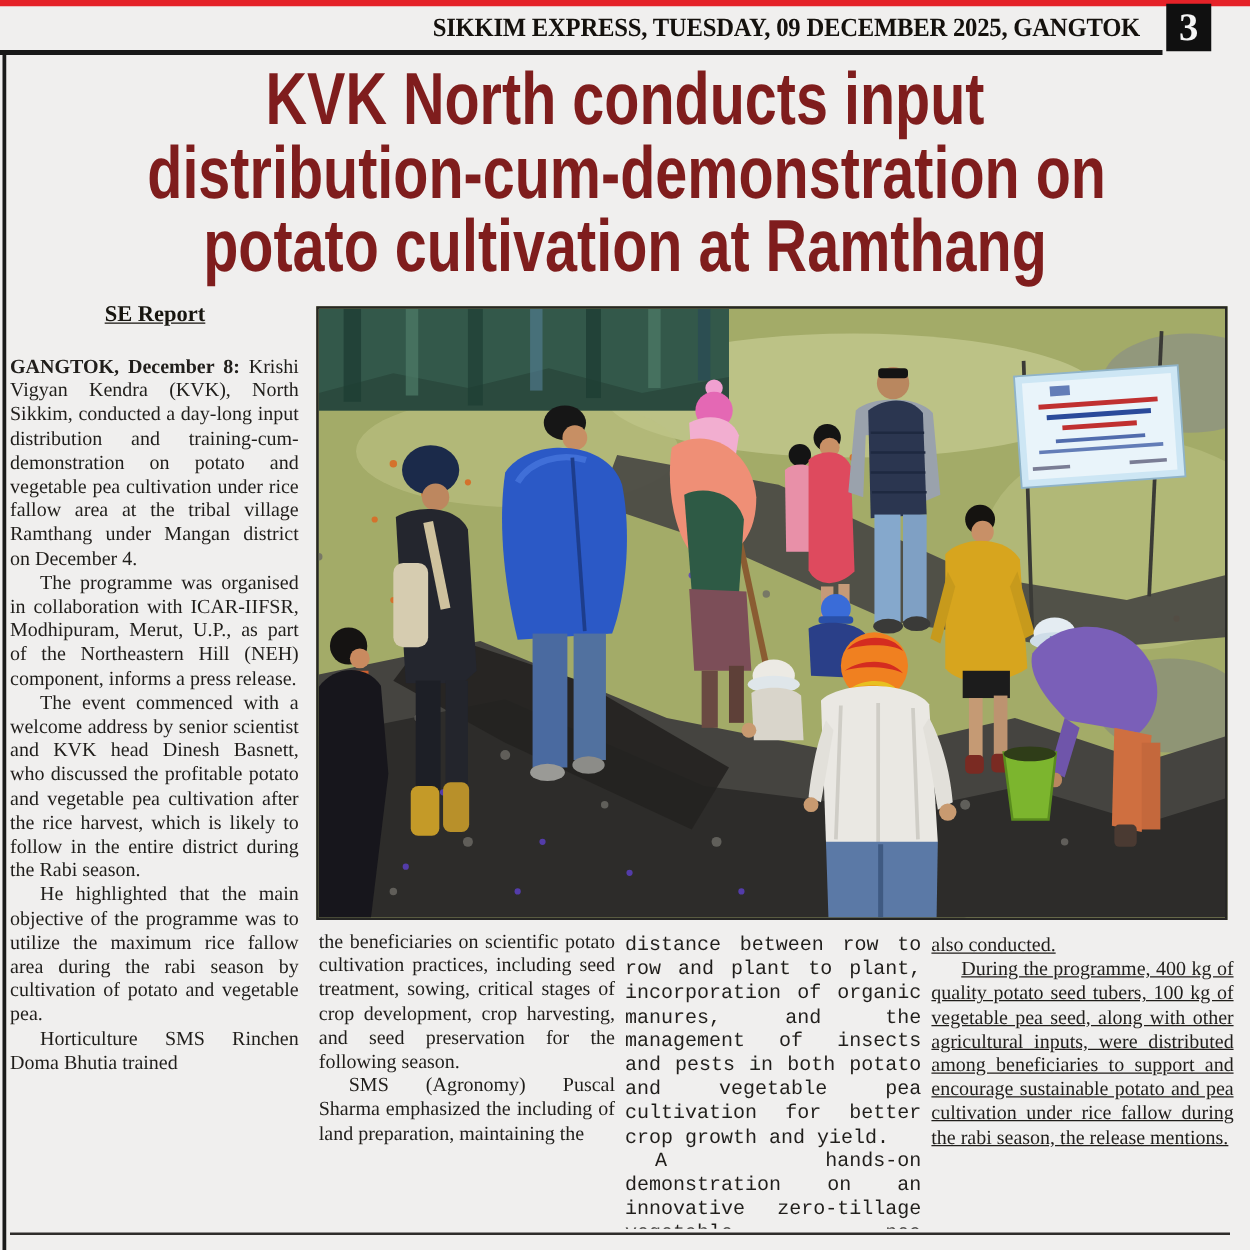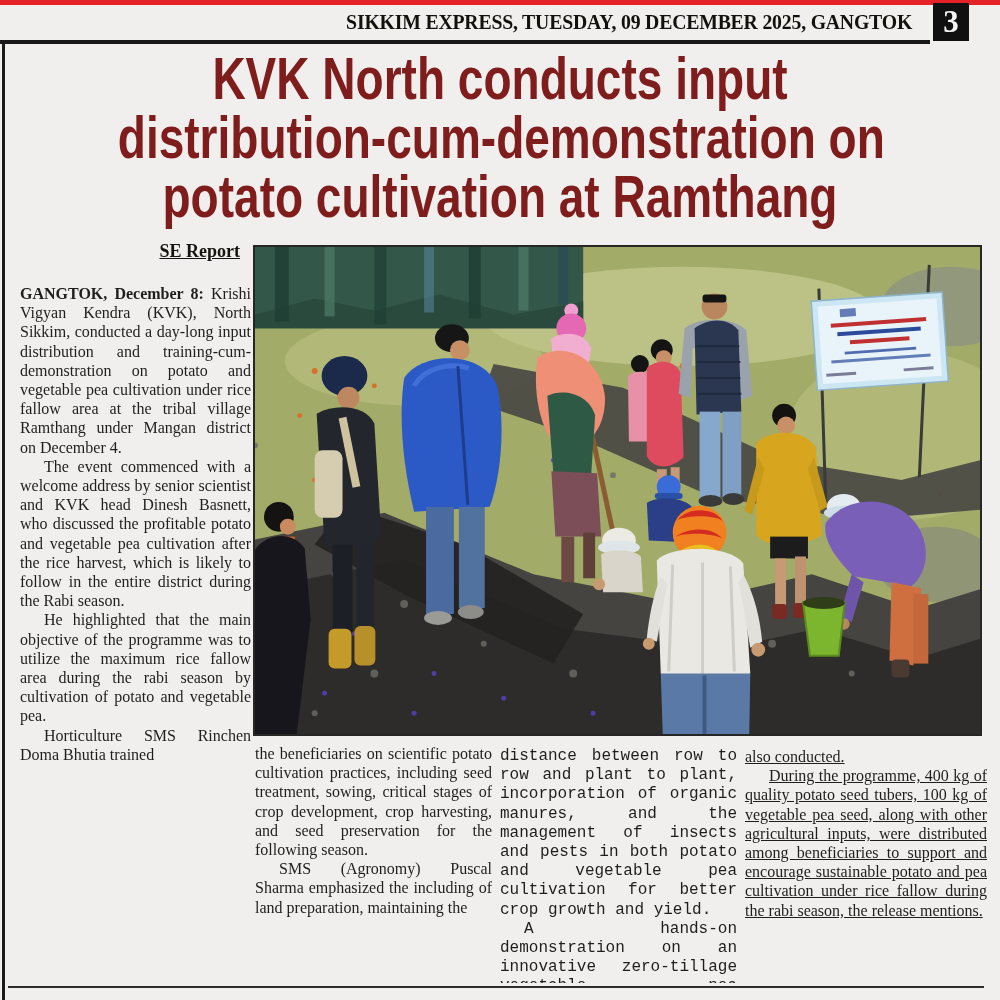--- a/index.html
+++ b/index.html
@@ -6,23 +6,23 @@
   body{width:1000px;height:1000px;background:#f0efee;font-family:"Liberation Serif",serif;}
   .page{position:relative;width:1000px;height:1000px;background:#f0efee;overflow:hidden;color:#1c1b19;}
   .topbar{position:absolute;top:0;left:0;width:1000px;height:5px;background:#e52228;}
   .masthead{position:absolute;top:5px;left:0;width:1000px;height:35px;display:flex;align-items:center;justify-content:flex-end;padding-right:88px;box-sizing:border-box;}
   .masthead-text{font-family:"Liberation Serif",serif;font-weight:bold;font-size:21px;letter-spacing:-0.2px;color:#14110d;transform:scaleX(0.94);transform-origin:100% 50%;white-space:nowrap;}
   .pagenum-box{position:absolute;top:3px;right:31px;width:36px;height:38px;background:#101010;color:#f5f5f5;font-family:"Liberation Serif",serif;font-weight:bold;font-size:31px;text-align:center;line-height:38px;}
   .head-rule{position:absolute;top:40px;left:0;width:930px;height:4px;background:#181818;}
   .left-border{position:absolute;top:44px;left:2px;width:3px;height:956px;background:#1a1a1a;}
   .headline{position:absolute;top:50px;left:10px;width:980px;text-align:center;color:#7f1d1d;}
   .headline .hl{font-family:"Liberation Sans",sans-serif;font-weight:bold;font-size:59px;line-height:59px;transform:scaleX(0.78);transform-origin:50% 50%;white-space:nowrap;}
-  .byline{position:absolute;top:241px;left:8px;width:232px;text-align:right;font-weight:bold;font-size:18px;text-decoration:underline;color:#17150f;}
+  .byline{position:absolute;top:241px;left:8px;width:232px;text-align:center;font-weight:bold;font-size:18px;text-decoration:underline;color:#17150f;}
   .bodytext{font-size:16px;line-height:19.2px;text-align:justify;color:#201e1b;}
-  .col1{position:absolute;top:284px;left:20px;width:231px;height:700px;overflow:hidden;}
+  .col1{position:absolute;top:284px;left:8px;width:231px;height:700px;overflow:hidden;}
   .col2{position:absolute;top:744px;left:255px;width:237px;height:236px;overflow:hidden;}
   .col3{position:absolute;top:747px;left:500px;width:237px;height:236px;overflow:hidden;font-family:Liberation Mono, monospace;}
   .col4{position:absolute;top:747px;left:745px;width:242px;height:236px;overflow:hidden;text-decoration:underline;}
   .bodytext p{margin:0;}
   .bodytext p.ind{text-indent:24px;}
   .lead{font-weight:bold;}
   .photo-frame{position:absolute;top:245px;left:253px;width:729px;height:491px;border:2px solid #262624;box-sizing:border-box;background:#a3ab68;}
   .photo-frame svg{display:block;width:100%;height:100%;}
   .bottom-rule{position:absolute;top:986px;left:8px;width:976px;height:2px;background:#2e2c2a;}
 </style>
@@ -43,20 +43,21 @@
   <div class="headline">
     <div class="hl">KVK North conducts input</div>
     <div class="hl">distribution-cum-demonstration on</div>
     <div class="hl">potato cultivation at Ramthang</div>
   </div>
 
   <div class="byline">SE Report</div>
 
   <div class="col1 bodytext">
     <p><span class="lead">GANGTOK, December 8:</span> <span>Krishi Vigyan Kendra (KVK), North Sikkim, conducted a day-long input distribution and training-cum-demonstration on potato and vegetable pea cultivation under rice fallow area at the tribal village Ramthang under Mangan district on December 4.</span></p>
+    <p class="ind">The programme was organised in collaboration with ICAR-IIFSR, Modhipuram, Merut, U.P., as part of the Northeastern Hill (NEH) component, informs a press release.</p>
     <p class="ind">The event commenced with a welcome address by senior scientist and KVK head Dinesh Basnett, who discussed the profitable potato and vegetable pea cultivation after the rice harvest, which is likely to follow in the entire district during the Rabi season.</p>
     <p class="ind">He highlighted that the main objective of the programme was to utilize the maximum rice fallow area during the rabi season by cultivation of potato and vegetable pea.</p>
     <p class="ind">Horticulture SMS Rinchen Doma Bhutia trained</p>
   </div>
 
   <div class="photo-frame">
     <svg viewBox="0 0 729 491" preserveAspectRatio="none">
 
       <rect width="729" height="491" fill="#a3ab68"></rect>
       <ellipse cx="430" cy="70" rx="200" ry="50" fill="#c4ca90" opacity="0.75"></ellipse>

